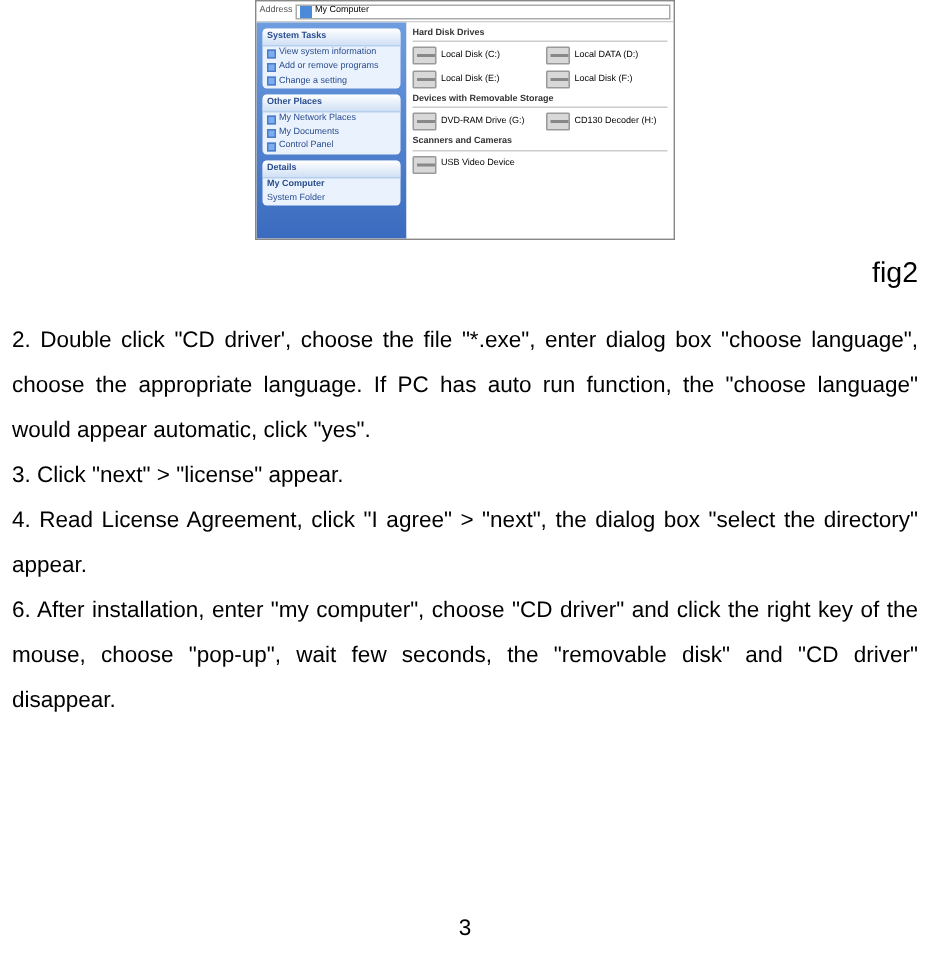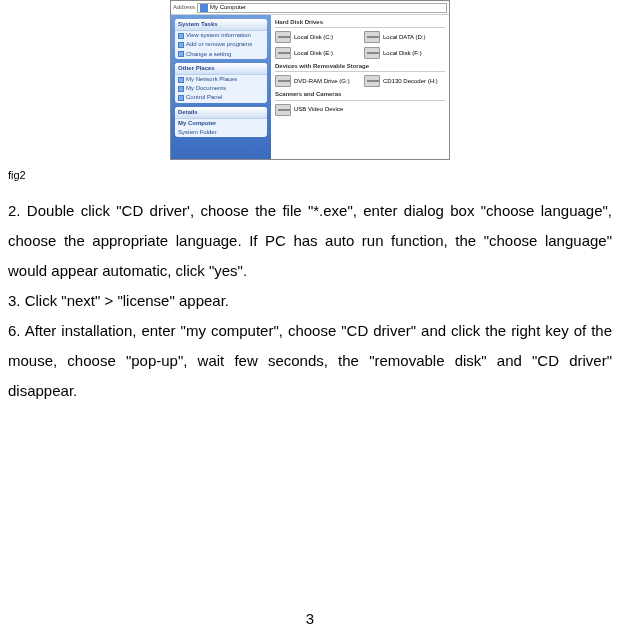--- a/index.html
+++ b/index.html
@@ -115,22 +115,22 @@
     flex-shrink: 0;
   }
   .drive-icon::after {
     content: '';
     position: absolute;
     width: 12px; height: 2px;
     background: #888;
     top: 4px; left: 2px;
   }
   .caption {
-    text-align: left;
-    font-size: 11px;
+    text-align: right;
+    font-size: 19px;
     margin-bottom: 10px;
   }
   .instructions p {
     text-align: justify;
     margin-bottom: 0;
   }
   .page-num {
     text-align: center;
     position: absolute;
     bottom: 6px;
@@ -238,18 +238,19 @@
       </div>
     </div>
   </div>
 </div>
 
 <div class="caption">fig2</div>
 
 <div class="instructions">
   <p>2. Double click "CD driver', choose the file "*.exe", enter dialog box "choose language", choose the appropriate language. If PC has auto run function, the "choose language" would appear automatic, click "yes".</p>
   <p>3. Click "next" &gt; "license" appear.</p>
+  <p>4. Read License Agreement, click "I agree" &gt; "next", the dialog box "select the directory" appear.</p>
   <p>6. After installation, enter "my computer", choose "CD driver" and click the right key of the mouse, choose "pop-up", wait few seconds, the "removable disk" and "CD driver" disappear.</p>
 </div>
 
 <div class="page-num">3</div>
 
 </div>
 
 </body></html>

